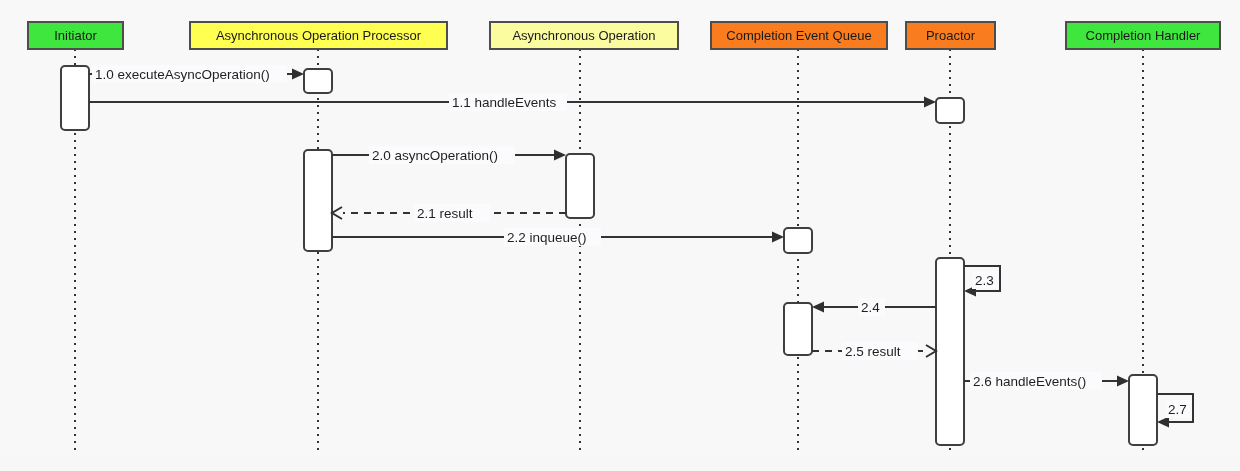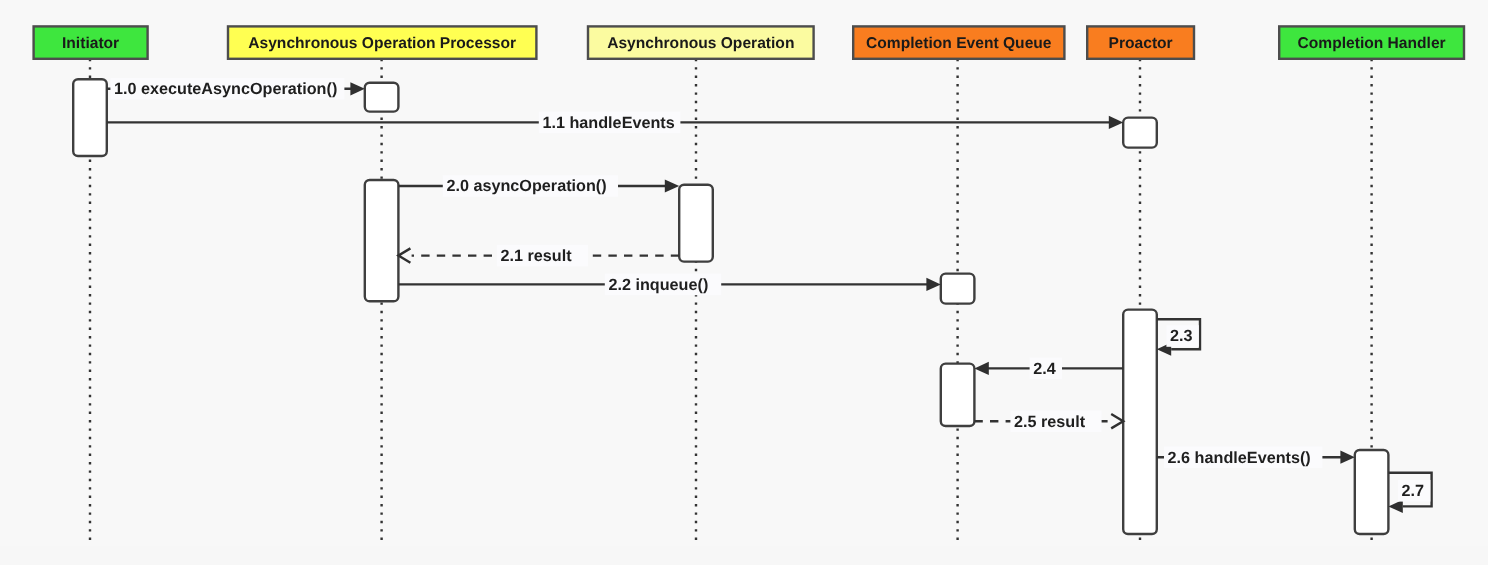--- a/index.html
+++ b/index.html
@@ -10,21 +10,20 @@
   }
   body {
     font-family: "Liberation Sans", sans-serif;
   }
   #diagram-root {
     position: relative;
     width: 1240px;
     height: 455px;
     background: #f8f8f8;
     overflow: hidden;
-    font-weight: bold;
   }
   svg#seq-svg {
     position: absolute;
     left: 0;
     top: 0;
     width: 1240px;
     height: 471px;
     display: block;
   }
   .lifeline-head {

